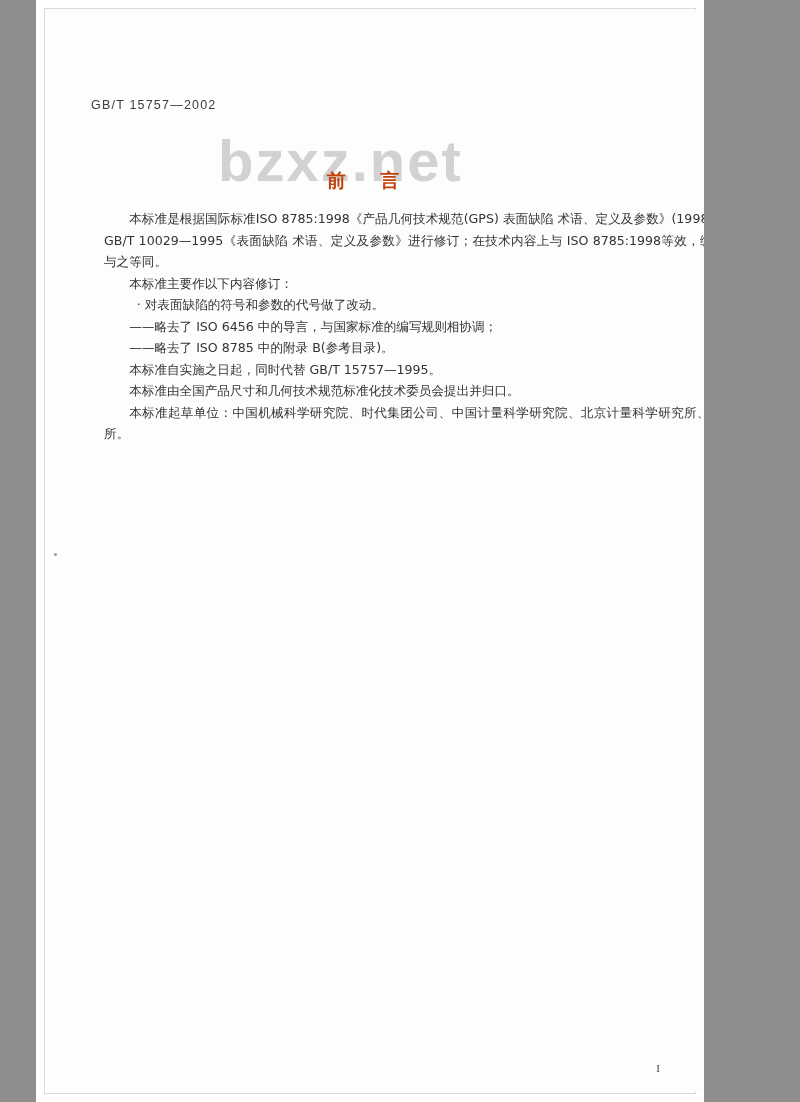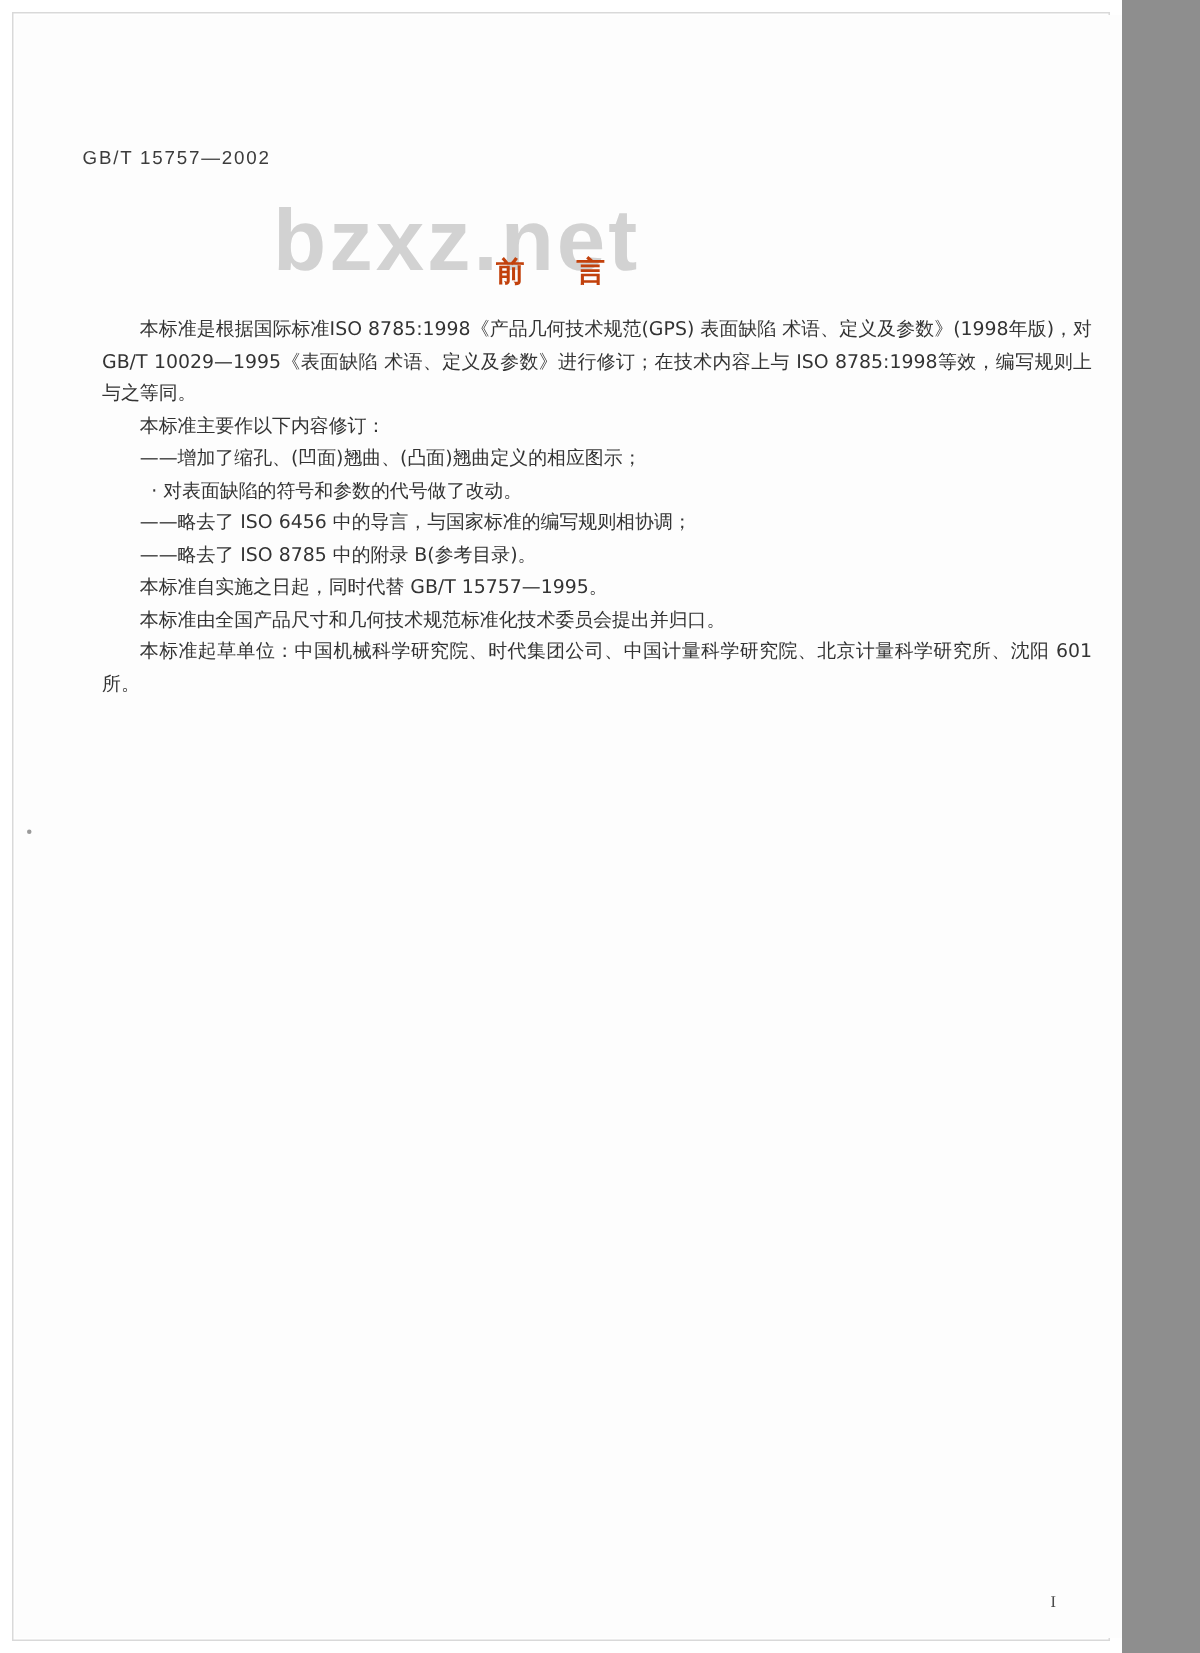--- a/index.html
+++ b/index.html
@@ -7,24 +7,25 @@
     padding: 0;
     background: #8e8e8e;
   }
   body {
     width: 800px;
     height: 1102px;
     font-family: "DejaVu Sans", sans-serif;
   }
   .page {
     position: relative;
-    width: 748px;
+    width: 668px;
     height: 1102px;
     background: #ffffff;
     overflow: hidden;
+    margin-left: 36px;
   }
   
   .page::before {
     content: "";
     position: absolute;
     left: 8px; top: 8px; right: 8px; bottom: 8px;
     border: 1px solid #d9d9d9;
     pointer-events: none;
   }
   .scan-area {
@@ -118,21 +119,20 @@
 
   <div class="std-code">GB/T 15757—2002</div>
 
   <div class="watermark">bzxz.net</div>
 
   <div class="doc-title">前   言</div>
 
   <div class="body-text">
     <p class="noindent" style="text-indent:2em">本标准是根据国际标准ISO 8785:1998《产品几何技术规范(GPS)  表面缺陷  术语、定义及参数》(1998年版)，对 GB/T 10029—1995《表面缺陷  术语、定义及参数》进行修订；在技术内容上与 ISO 8785:1998等效，编写规则上与之等同。</p>
     <p>本标准主要作以下内容修订：</p>
-    <p class="dash">——增加了缩孔、(凹面)翘曲、(凸面)翘曲定义的相应图示；</p>
     <p class="bullet">· 对表面缺陷的符号和参数的代号做了改动。</p>
     <p class="dash">——略去了 ISO 6456 中的导言，与国家标准的编写规则相协调；</p>
     <p class="dash">——略去了 ISO 8785 中的附录 B(参考目录)。</p>
     <p>本标准自实施之日起，同时代替 GB/T 15757—1995。</p>
     <p>本标准由全国产品尺寸和几何技术规范标准化技术委员会提出并归口。</p>
     <p>本标准起草单位：中国机械科学研究院、时代集团公司、中国计量科学研究院、北京计量科学研究所、沈阳 601 所。</p>
   </div>
 
   <div class="speck" style="left:18px; top:553px;"></div>
 

